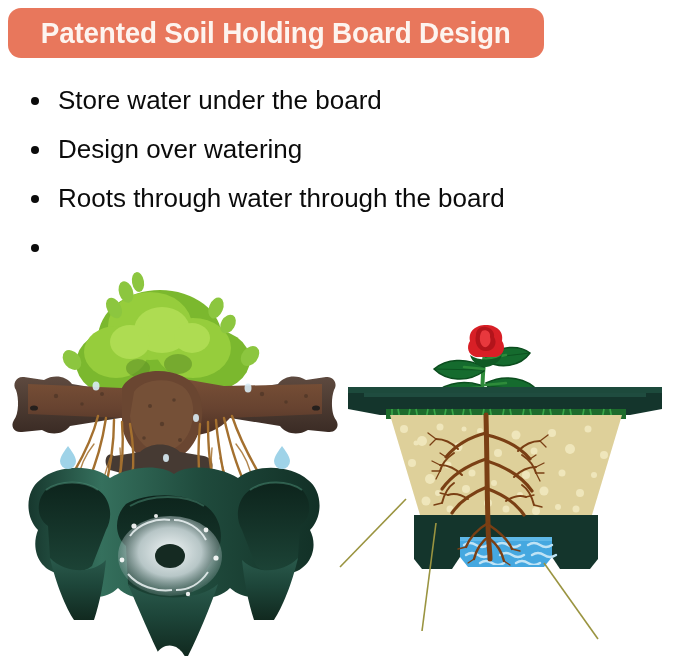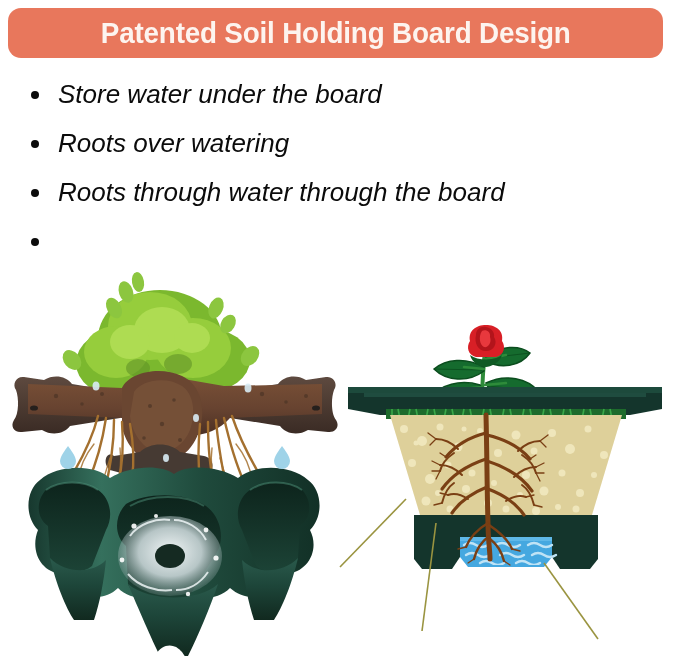--- a/index.html
+++ b/index.html
@@ -14,21 +14,21 @@
     overflow: hidden;
     font-family: "Liberation Sans", sans-serif;
     -webkit-font-smoothing: antialiased;
   }
 
   
   #header-banner {
     position: absolute;
     left: 8px;
     top: 8px;
-    width: 655px;
+    width: 536px;
     height: 50px;
     background: #e8775c;
     border-radius: 13px;
     display: flex;
     align-items: center;
     justify-content: center;
     box-sizing: border-box;
   }
   #header-title {
     color: #fdf4ef;
@@ -37,26 +37,25 @@
     letter-spacing: -0.2px;
     transform: scaleX(0.96);
     white-space: nowrap;
     line-height: 1;
   }
 
   
   #feature-list {
     position: absolute;
     left: 24px;
-    top: 70px;
+    top: 76px;
     width: 640px;
     list-style: none;
     margin: 0;
     padding: 0;
-    font-style: italic;
   }
   .feature-item {
     position: relative;
     padding-left: 34px;
     font-size: 26px;
     color: #0b0b0b;
     height: 49px;
     line-height: 49px;
     white-space: nowrap;
   }
@@ -105,21 +104,21 @@
   <div id="header-title">Patented Soil Holding Board Design</div>
 </div>
 
 <ul id="feature-list">
   <li class="feature-item">
     <span class="feature-bullet"></span>
     <span>Store water under the board</span>
   </li>
   <li class="feature-item">
     <span class="feature-bullet"></span>
-    <span>Roots over watering</span>
+    <span>Design over watering</span>
   </li>
   <li class="feature-item">
     <span class="feature-bullet"></span>
     <span>Roots through water through the board</span>
   </li>
   <li class="feature-item">
     <span class="feature-bullet"></span>
   </li>
 </ul>
 

